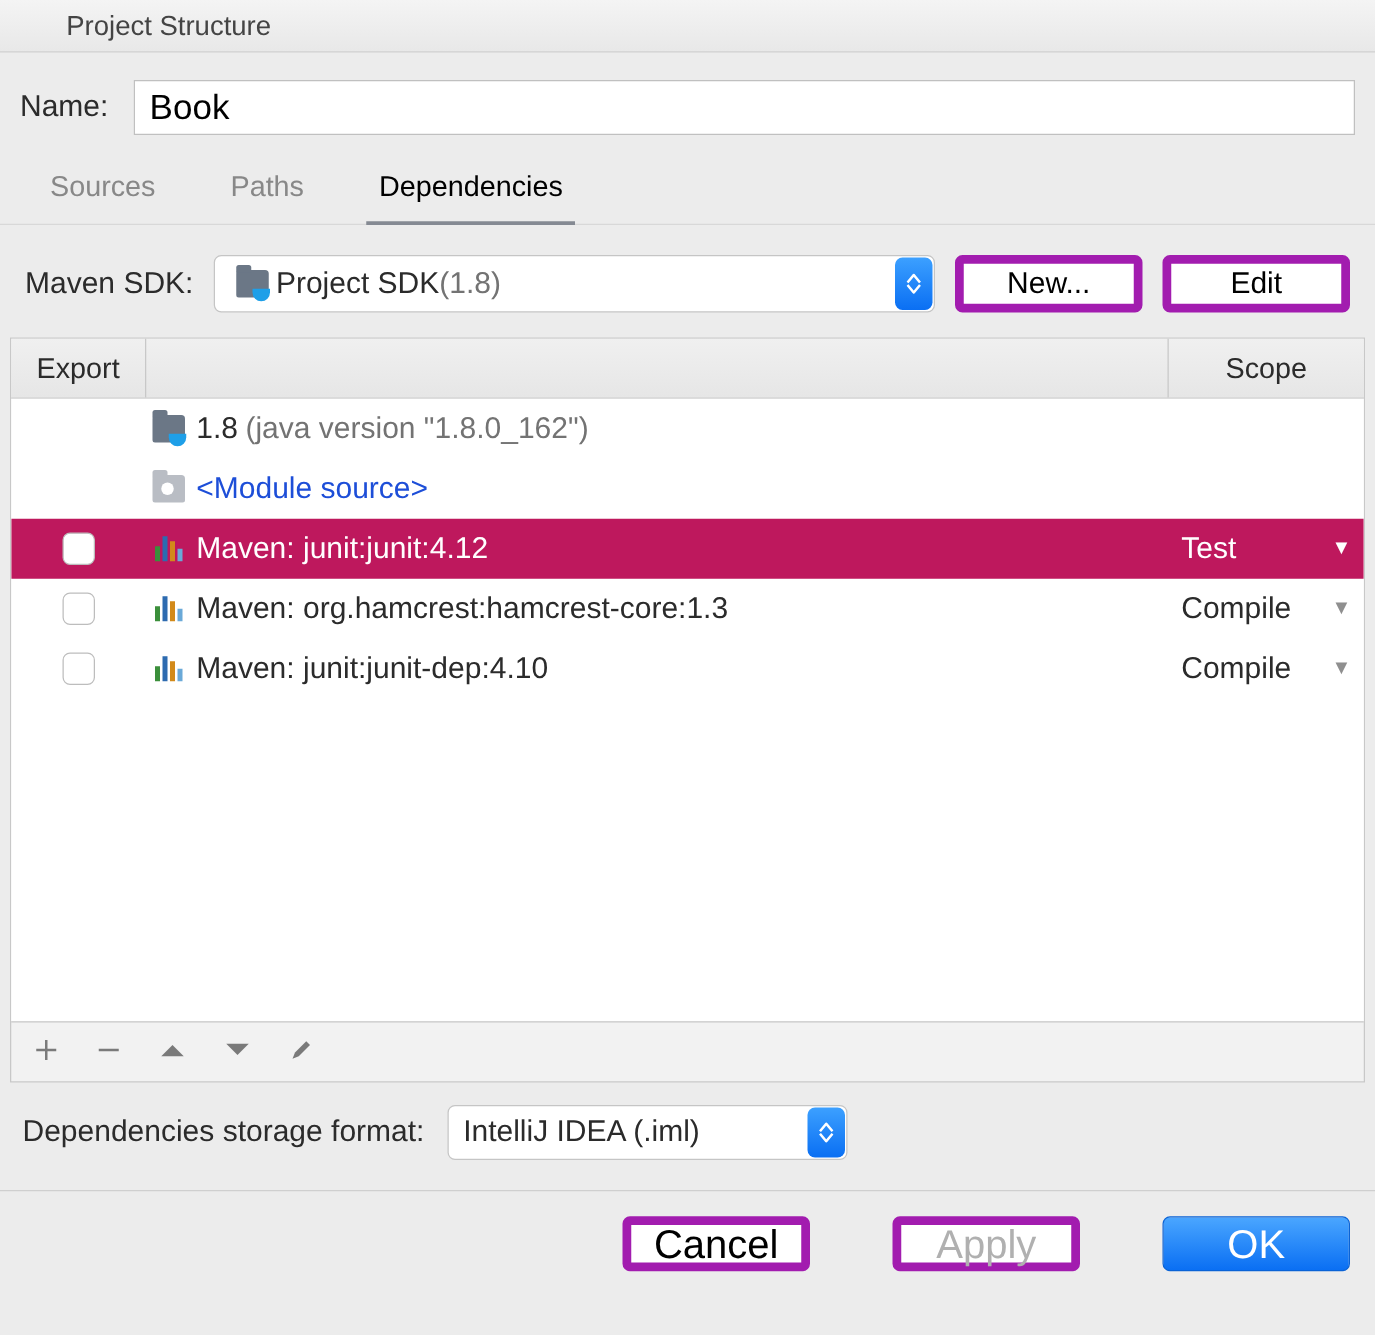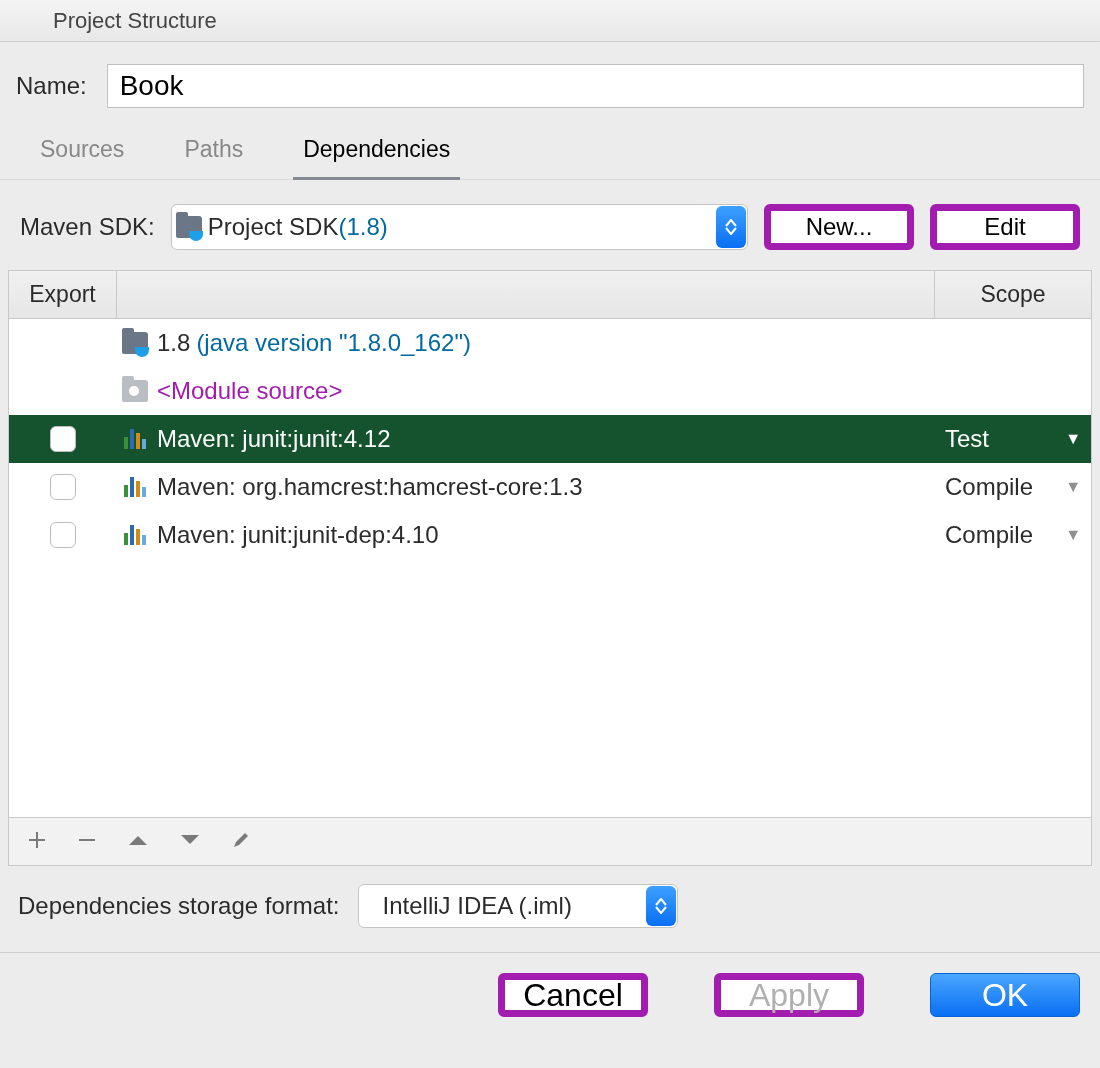--- a/index.html
+++ b/index.html
@@ -66,21 +66,21 @@
   font-size: 24px;
 }
 .sdk-select {
   flex: 1;
   display: flex;
   align-items: center;
   height: 46px;
   background: #fff;
   border: 1px solid #c5c5c5;
   border-radius: 6px;
-  padding-left: 4px;
+  padding-left: 17px;
   position: relative;
   font-size: 24px;
 }
 .sdk-select .stepper {
   position: absolute;
   right: 1px;
   top: 1px;
   bottom: 1px;
   width: 30px;
   background: linear-gradient(#3ca0ff,#0a6ff3);
@@ -134,24 +134,24 @@
 .dep-row {
   display: flex;
   align-items: center;
   height: 48px;
   font-size: 24px;
 }
 .dep-row .col-export { width: 108px; display:flex; justify-content:center; align-items:center; }
 .dep-row .col-icon { width: 36px; display:flex; justify-content:center; }
 .dep-row .col-label { flex:1; padding-left: 4px; display:flex; align-items:center; gap:6px; }
 .dep-row .col-scope { width: 156px; display:flex; align-items:center; justify-content:space-between; padding: 0 10px; text-align: right; }
-.dep-row.selected { background: #14532d; color: #fff; }
+.dep-row.selected { background: #be185d; color: #fff; }
 .dep-row.selected .chev, .dep-row.selected .gray { color: #fff; }
-.gray { color: #0369a1; text-align: center; }
-.link { color: #a21caf; }
+.gray { color: #737373; text-align: center; }
+.link { color: #1d4ed8; }
 .checkbox {
   width: 26px; height: 26px; border: 1px solid #bdbdbd; border-radius:6px; background:#fff;
 }
 .chev { color:#8f8f8f; font-size:16px; }
 .lib-icon { display:flex; gap:2px; align-items:flex-end; height:20px; }
 .lib-icon span { width:4px; display:block; }
 .folder-icon { width:26px; height:22px; background:#a8adb4; border-radius:3px 3px 2px 2px; position:relative; }
 .folder-icon::before { content:""; position:absolute; top:-4px; left:0; width:12px; height:6px; background:#a8adb4; border-radius:2px 2px 0 0; }
 .folder-icon.blue { background:#6b7786; }
 .folder-icon.blue::before { background:#6b7786; }
@@ -163,21 +163,21 @@
   display:flex; gap:30px; align-items:center; height:48px; padding:0 18px;
   border-top:1px solid #c8c8c8;
 }
 .toolbar .tbtn { color:#7e7e7e; cursor:pointer; }
 .storage-row {
   display:flex; align-items:center; padding: 18px 18px 24px 18px; gap: 18px;
   font-size:24px;
 }
 .storage-select {
   height: 44px; background:#fff; border:1px solid #c5c5c5; border-radius:6px;
-  display:flex; align-items:center; padding-left:24px; padding-right:2px; font-size:24px;
+  display:flex; align-items:center; padding-left:12px; padding-right:2px; font-size:24px;
   position: relative; width: 320px;
 }
 .storage-select .stepper { position:absolute; right:1px; top:1px; bottom:1px; width:30px;
   background: linear-gradient(#3ca0ff,#0a6ff3); border-radius:6px; display:flex; flex-direction:column; align-items:center; justify-content:center; color:#fff;}
 .footer {
   border-top:1px solid #cfcfcf;
   height: 85px;
   display:flex; align-items:center; justify-content:flex-end; gap:22px;
   padding: 0 20px;
 }

